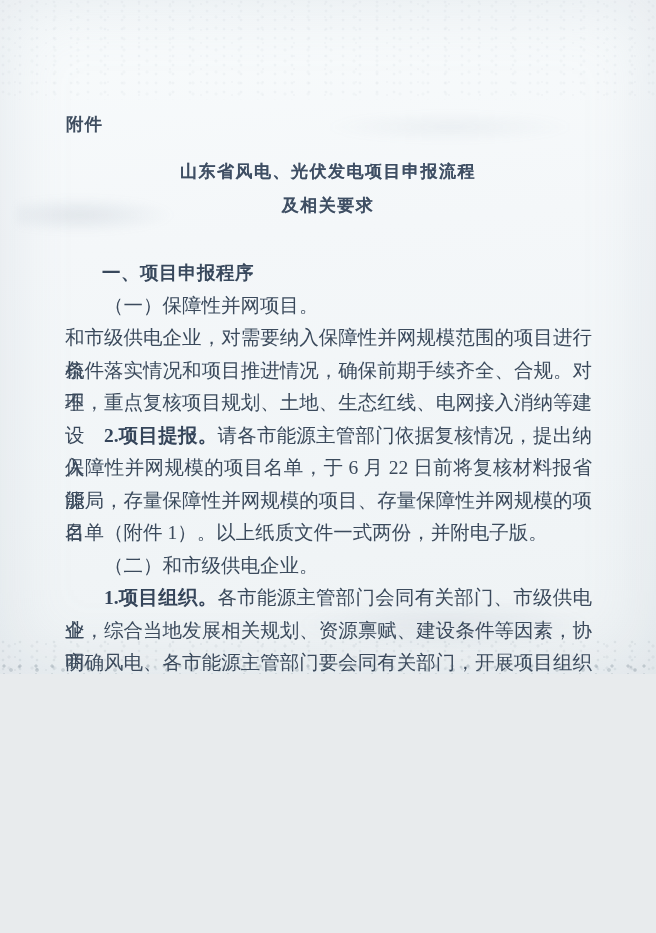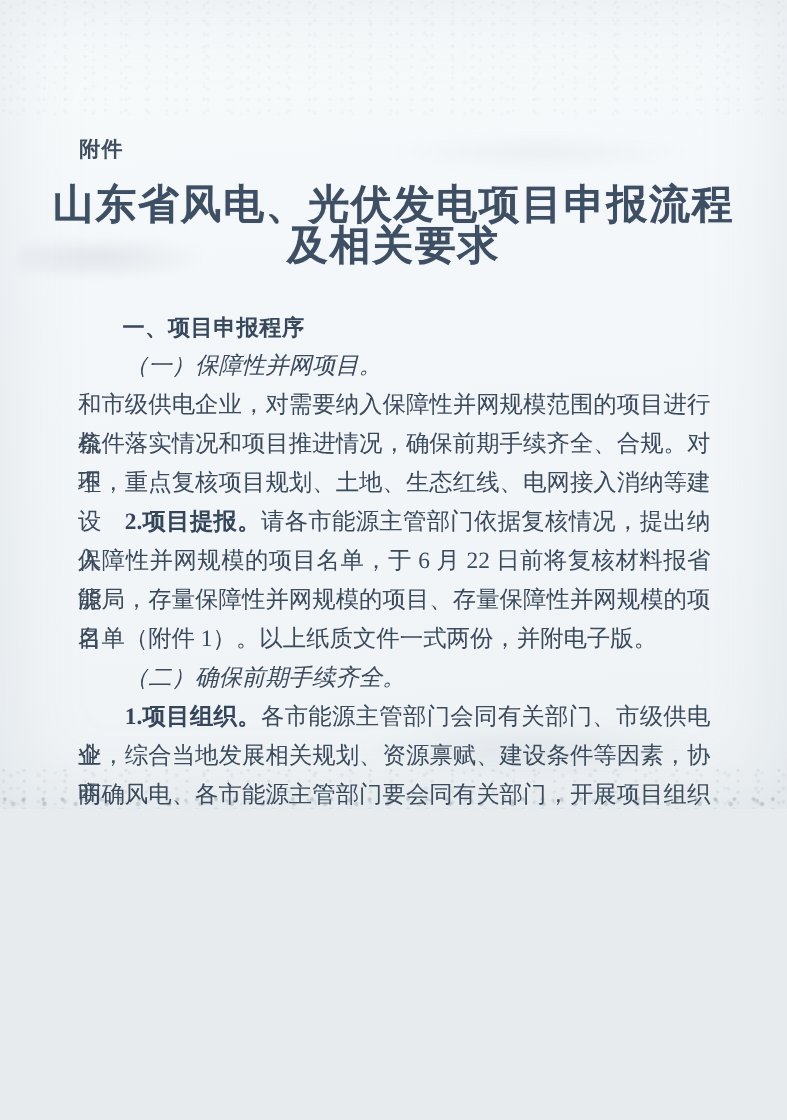--- a/index.html
+++ b/index.html
@@ -39,34 +39,34 @@
     background:radial-gradient(ellipse at 50% 50%, rgba(110,130,152,.07), transparent 75%);}
 
   
   .attachment{
     position:absolute;top:112px;left:66px;
     font-family:"Liberation Sans","DejaVu Sans",sans-serif;
     font-weight:600;font-size:17.5px;color:#3e4d5f;letter-spacing:1px;
   }
   .title{
     position:absolute;top:155px;left:0;width:656px;
-    text-align:center;font-weight:700;font-size:34px;line-height:33.5px;
+    text-align:center;font-weight:700;font-size:17px;line-height:33.5px;
     color:#3e4e63;letter-spacing:1.5px;
     text-shadow:0 0 .6px rgba(62,78,99,.55);
   }
   .body{
     position:absolute;top:257px;left:65px;width:527px;
     font-size:19.5px;line-height:32.5px;
   }
   .row{height:32.5px;white-space:normal;}
   .row.h{
     font-family:"Liberation Sans","DejaVu Sans",sans-serif;
     font-weight:700;font-size:18.5px;color:#38485c;text-indent:2em;letter-spacing:.5px;
   }
-  .row.ind{text-indent:2em;font-style:italic;}
+  .row.ind{text-indent:2em;}
   .row.j{text-align:justify;text-align-last:justify;}
   .row.first{text-indent:2em;}
   .lead{font-weight:700;color:#35455a;}
   .pagenum{
     position:absolute;top:876px;left:55px;
     font-size:15.5px;letter-spacing:2px;color:#44556a;
   }
 </style>
 </head>
 <body>
@@ -91,21 +91,21 @@
 
     <div class="row j">和市级供电企业，对需要纳入保障性并网规模范围的项目进行梳</div>
     <div class="row j">条件落实情况和项目推进情况，确保前期手续齐全、合规。对不</div>
     <div class="row j">理，重点复核项目规划、土地、生态红线、电网接入消纳等建设</div>
 
     <div class="row j first"><span class="lead">2.项目提报。</span><span>请各市能源主管部门依据复核情况，提出纳入</span></div>
     <div class="row j">保障性并网规模的项目名单，于 6 月 22 日前将复核材料报省能</div>
     <div class="row j">源局，存量保障性并网规模的项目、存量保障性并网规模的项目</div>
     <div class="row">名单（附件 1）。以上纸质文件一式两份，并附电子版。</div>
 
-    <div class="row ind">（二）确保前期手续齐全。</div>
+    <div class="row ind">（二）和市级供电企业。</div>
 
     <div class="row j first"><span class="lead">1.项目组织。</span><span>各市能源主管部门会同有关部门、市级供电企</span></div>
     <div class="row j">业，综合当地发展相关规划、资源禀赋、建设条件等因素，协商</div>
     <div class="row j">明确风电、各市能源主管部门要会同有关部门，开展项目组织申</div>
     <div class="row j">报和评估论证工作。在此基础上，研究提出市场化并网项目初步</div>
     <div class="row j">项等,以上材料请于 6 月 29 日前上报省能源局，逾期不予受理。</div>
   </div>
 
   <div class="pagenum">- 6 -</div>
 

